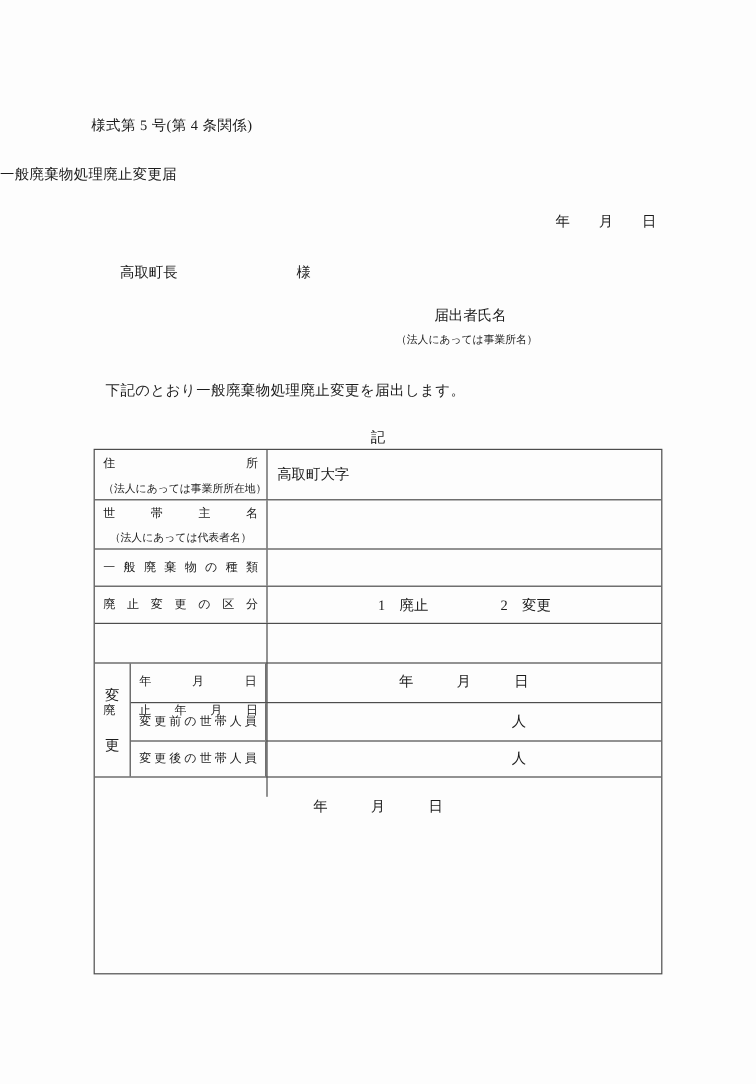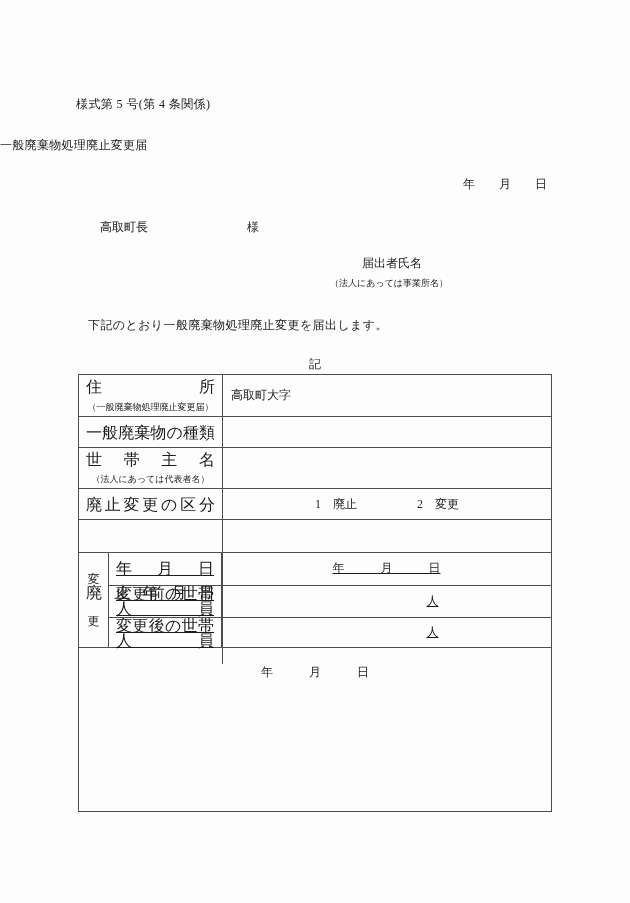--- a/index.html
+++ b/index.html
@@ -44,39 +44,39 @@
   .rchg { height:95px; } .r9 { height:166px; }
 
   .label-cell {
     width:144px; flex:0 0 144px;
     border-right:1px solid #4d4d4d;
     padding:0 7px;
     display:flex; flex-direction:column; justify-content:center;
   }
   .label-cell.two-line { padding:4px 7px 3px 7px; justify-content:space-between; }
   .jlabel {
-    width:100%; font-size:16px; line-height:15px;
+    width:100%; font-size:10px; line-height:15px;
     text-align:justify; text-align-last:justify;
   }
   .cell-note { width:100%; text-align:center; font-size:9px; line-height:11px; white-space:nowrap; }
 
   .value-cell { flex:1; display:flex; align-items:center; font-size:12px; }
   .v-left     { padding-left:8px; }
   .v-center   { justify-content:center; }
   .v-options  { justify-content:center; gap:60px; }
   .v-unit     { justify-content:center; padding-left:92px; }
 
   .change-col {
     width:30px; flex:0 0 30px;
     border-right:1px solid #4d4d4d;
     display:flex; flex-direction:column;
     align-items:center; justify-content:center; gap:25px;
     font-size:12px;
   }
-  .change-rows { flex:1; display:flex; flex-direction:column;text-decoration:underline; }
+  .change-rows { flex:1; display:flex; flex-direction:column; }
   .sub-row { display:flex; }
   .sub-row + .sub-row { border-top:1px solid #4d4d4d; }
   .sr1 { height:32px; } .sr2 { height:33px; } .sr3 { height:30px; }
   .sub-label {
     width:113px; flex:0 0 113px;
     border-right:1px solid #4d4d4d;
     padding:0 7px;
     display:flex; flex-direction:column; justify-content:center;
   }
 </style>
@@ -101,40 +101,40 @@
 
   <div class="abs t12 body-sentence">下記のとおり一般廃棄物処理廃止変更を届出します。</div>
 
   <div class="abs t12 section-mark">記</div>
 
   <div class="form-table">
 
     <div class="trow r1">
       <div class="label-cell two-line">
         <div class="jlabel">住所</div>
-        <div class="cell-note">（一般廃棄物処理廃止変更届）</div>
+        <div class="cell-note">（法人にあっては事業所所在地）</div>
       </div>
       <div class="value-cell v-left">
         <span>高取町大字</span>
-      </div>
-    </div>
-
-    <div class="trow r3">
-      <div class="label-cell">
-        <div class="jlabel">一般廃棄物の種類</div>
-      </div>
-      <div class="value-cell v-left">
-        <span></span>
       </div>
     </div>
 
     <div class="trow r2">
       <div class="label-cell two-line">
         <div class="jlabel">世帯主名</div>
         <div class="cell-note">（法人にあっては代表者名）</div>
+      </div>
+      <div class="value-cell v-left">
+        <span></span>
+      </div>
+    </div>
+
+    <div class="trow r3">
+      <div class="label-cell">
+        <div class="jlabel">一般廃棄物の種類</div>
       </div>
       <div class="value-cell v-left">
         <span></span>
       </div>
     </div>
 
     <div class="trow r4">
       <div class="label-cell">
         <div class="jlabel">廃止変更の区分</div>
       </div>

